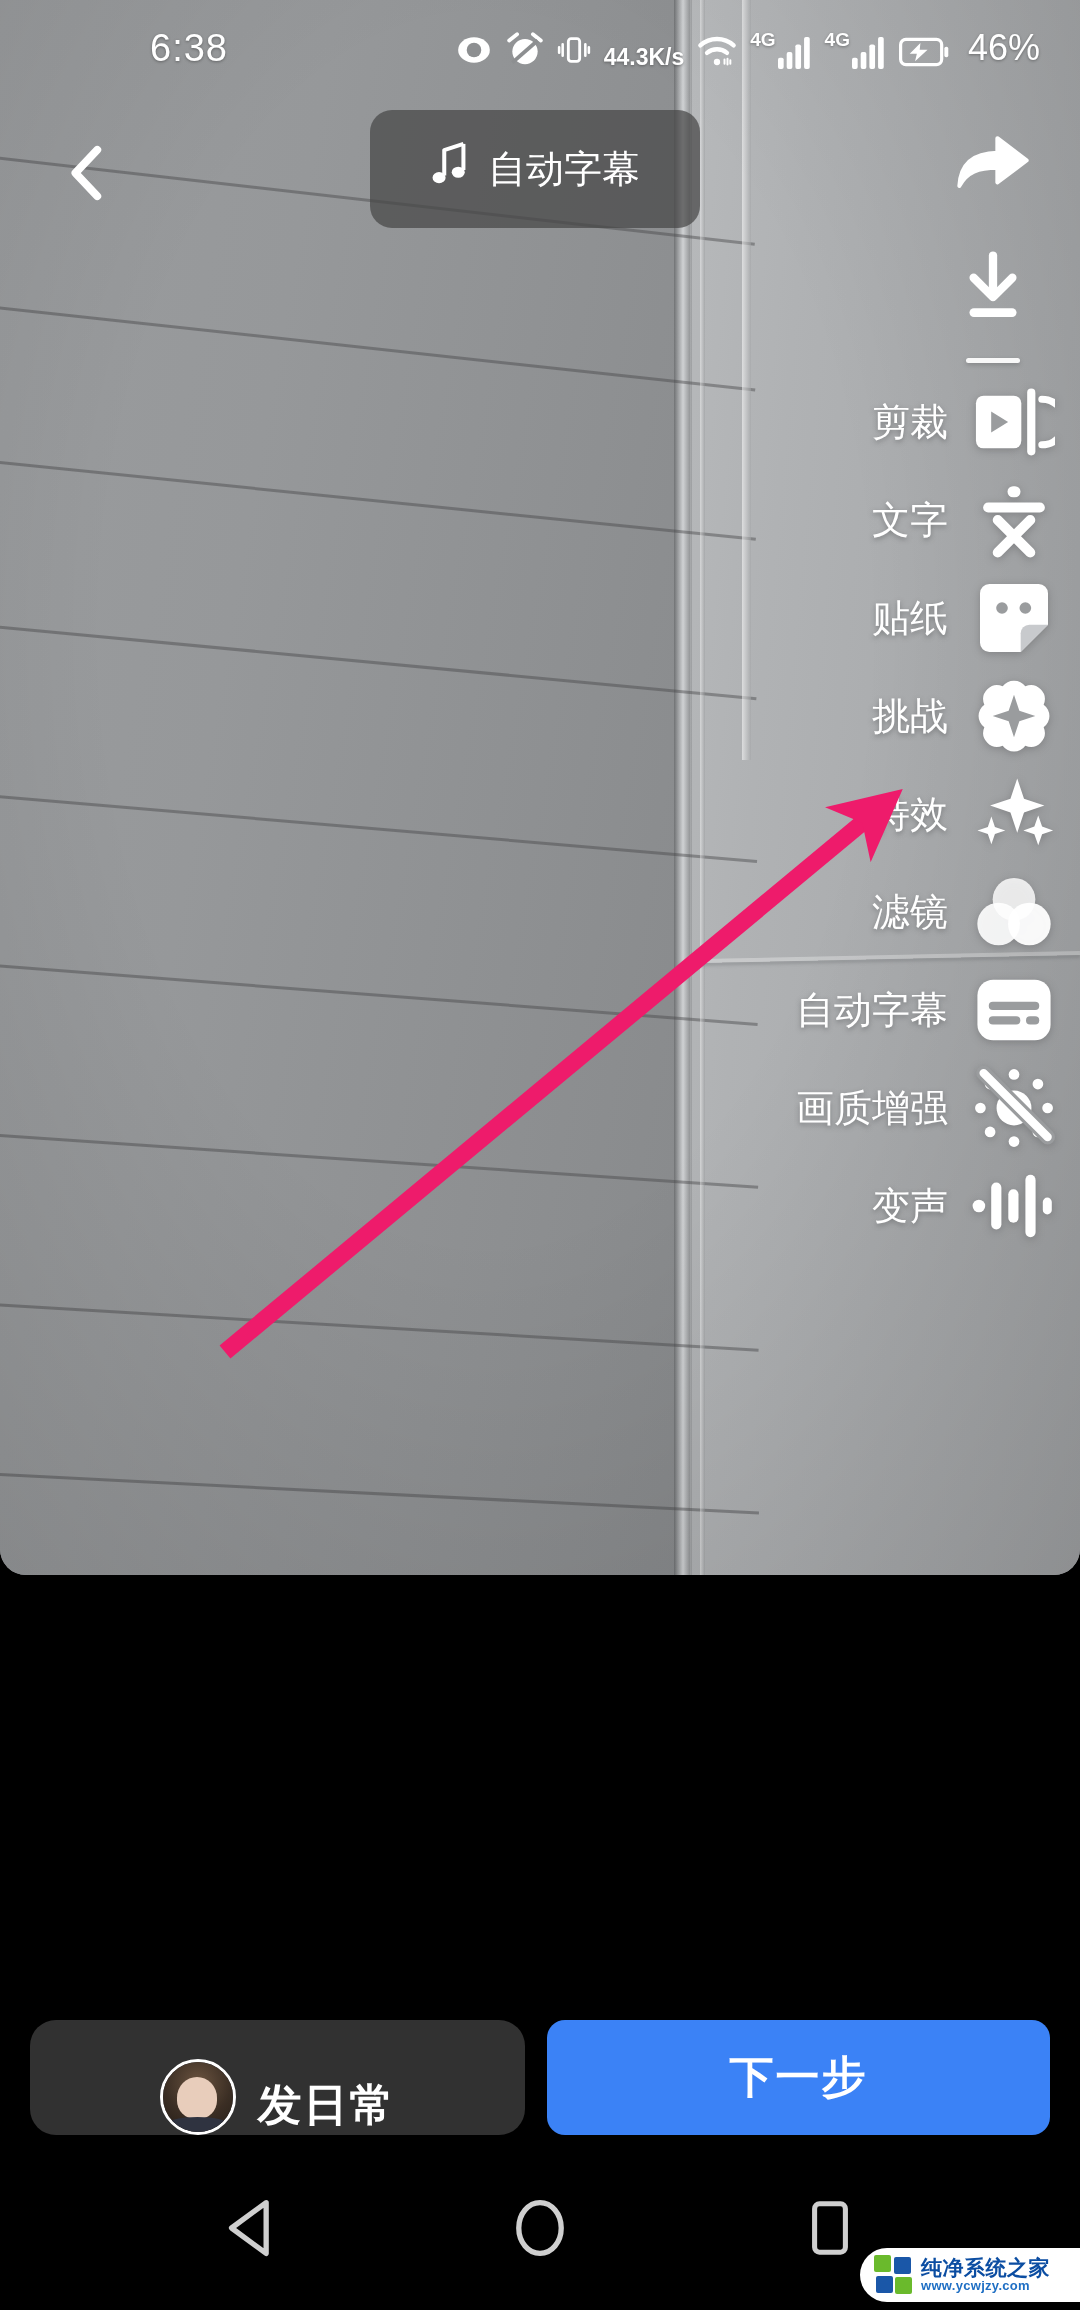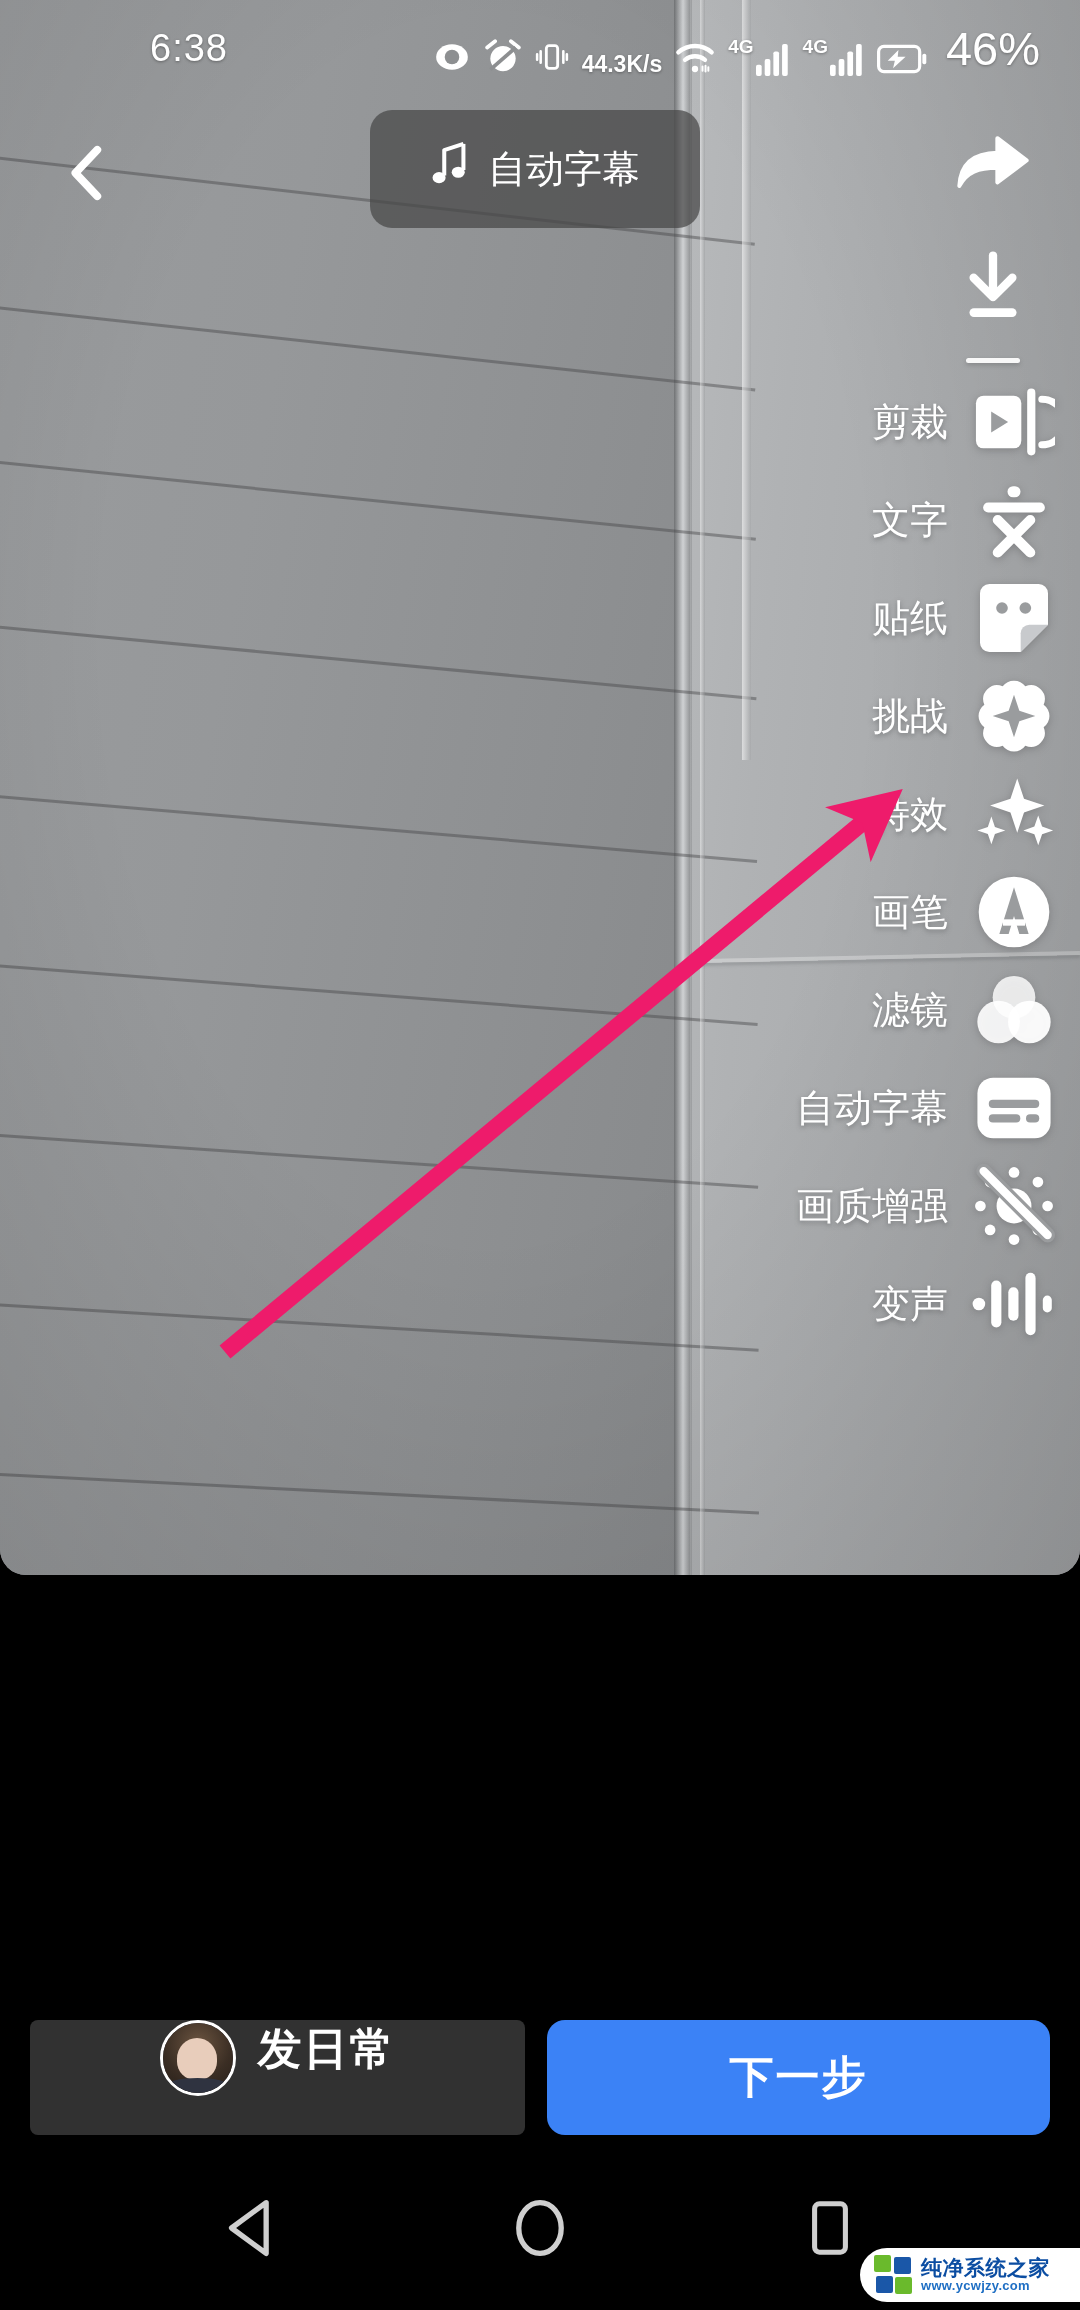--- a/index.html
+++ b/index.html
@@ -58,21 +58,21 @@
   #status-bar{
     position:absolute; left:0; top:0; width:1080px; height:96px;
     display:flex; align-items:center; justify-content:space-between;
     padding:0 40px 0 0; color:#fff;
     text-shadow:0 1px 3px rgba(0,0,0,.35);
   }
   #status-time{ font-size:38px; font-weight:400; margin-left:150px; letter-spacing:1px;}
   #status-right{ display:flex; align-items:flex-end; gap:13px; }
   .sicon{ display:flex; align-items:center; }
   .net-speed{ display:flex; flex-direction:row; align-items:center; line-height:.95; font-size:23px; font-weight:600;}
-  .batt-pct{ font-size:47px; margin-left:6px;text-align:right; }
+  .batt-pct{ font-size:36px; margin-left:6px;text-align:right; }
 
   
   #back-btn{
     position:absolute; left:42px; top:130px; width:90px; height:90px;
     display:flex; align-items:center; justify-content:center; cursor:pointer;
   }
   #music-btn{
     position:absolute; left:370px; top:110px;
     width:330px; height:118px; border-radius:22px;
     background:rgba(70,70,70,.72);
@@ -129,22 +129,22 @@
     pointer-events:none;
   }
 
   
   #bottom-bar{
     position:absolute; left:0; top:2005px; width:1080px; height:145px;
     background:#000; display:flex; align-items:center; gap:22px;
     padding:0 30px;
   }
   #post-daily-btn{
-    flex:0 0 495px; height:115px; border-radius:8px; background:#313131;
-    display:flex; align-items:flex-start; justify-content:center; gap:22px; cursor:pointer;
+    flex:0 0 495px; height:115px; border-radius:26px; background:#313131;
+    display:flex; align-items:flex-end; justify-content:center; gap:22px; cursor:pointer;
   }
   #avatar{
     width:76px; height:76px; border-radius:50%;
     border:3px solid #fff; overflow:hidden; position:relative;
     background:#2b2e38;
   }
   .av-hair{ position:absolute; inset:0; background:radial-gradient(circle at 50% 30%,#6b5440 0%,#3b2e24 55%,#241d17 100%); }
   .av-face{ position:absolute; left:20%; top:22%; width:58%; height:60%; border-radius:50% 50% 45% 45%; background:#e8cdbb; }
   .av-shoulder{ position:absolute; left:5%; bottom:0; width:90%; height:22%; border-radius:50% 50% 0 0; background:#2f3340; }
   .btn-label{ color:#fff; font-size:44px; font-weight:700; letter-spacing:2px; }
@@ -358,30 +358,20 @@
         <span class="rail-label">特效</span>
         <span class="rail-icon">
           <svg width="84" height="80" viewBox="0 0 26 24">
             <path d="M14 1 L16.1 7.3 L22.4 9.4 L16.1 11.5 L14 17.8 L11.9 11.5 L5.6 9.4 L11.9 7.3 Z" fill="#fff"></path>
             <path d="M6 12.8 L7.1 16 L10.3 17.1 L7.1 18.2 L6 21.4 L4.9 18.2 L1.7 17.1 L4.9 16 Z" fill="#fff"></path>
             <path d="M20.5 12.5 L21.7 15.9 L25.1 17.1 L21.7 18.3 L20.5 21.7 L19.3 18.3 L15.9 17.1 L19.3 15.9 Z" fill="#fff"></path>
           </svg>
         </span>
       </div>
 
-      <div class="rail-item">
-        <span class="rail-label">画笔</span>
-        <span class="rail-icon">
-          <svg width="80" height="80" viewBox="0 0 24 24">
-            <circle cx="12" cy="12" r="10.6" fill="#fff"></circle>
-            <path d="M12 4.6 L16.4 18.6 H13.6 L12 13.2 L10.4 18.6 H7.6 Z" fill="#9a9c9e"></path>
-            <rect x="8.7" y="14.2" width="6.6" height="1.9" fill="#fff"></rect>
-          </svg>
-        </span>
-      </div>
 
       <div class="rail-item">
         <span class="rail-label">滤镜</span>
         <span class="rail-icon">
           <svg width="82" height="80" viewBox="0 0 24 24">
             <circle cx="12" cy="8.2" r="6.4" fill="#fff" fill-opacity=".82"></circle>
             <circle cx="7.4" cy="15.6" r="6.4" fill="#fff" fill-opacity=".9"></circle>
             <circle cx="16.6" cy="15.6" r="6.4" fill="#fff" fill-opacity=".95"></circle>
           </svg>
         </span>

